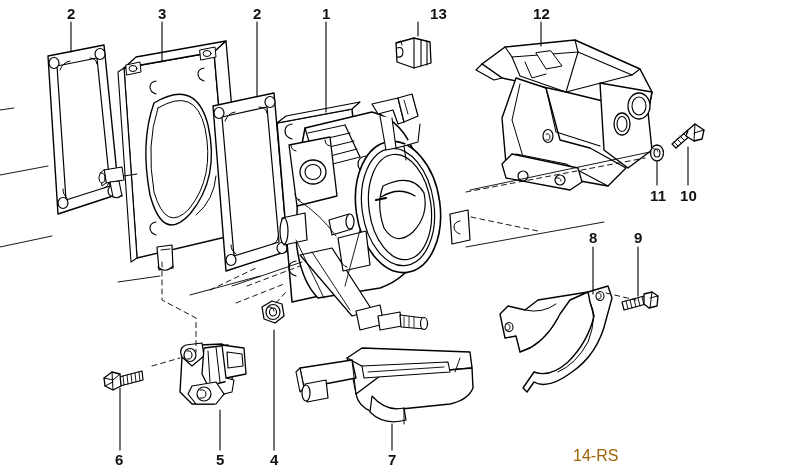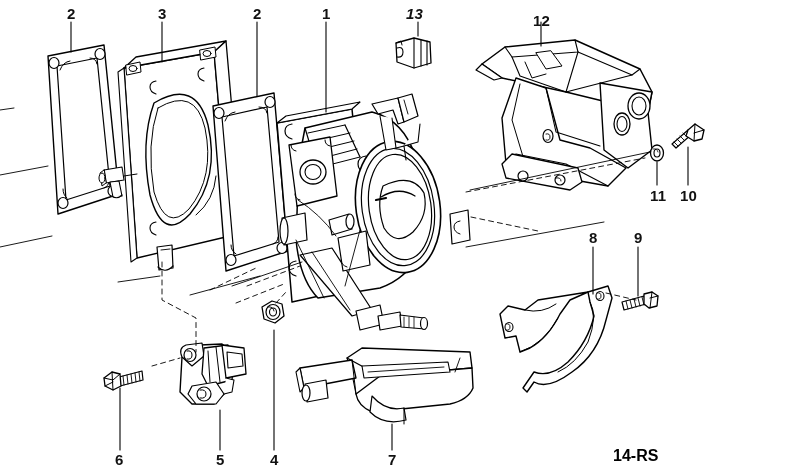--- a/index.html
+++ b/index.html
@@ -2,22 +2,22 @@
 <html><head>
 <meta charset="utf-8">
 <style>
   html,body{margin:0;padding:0;background:#ffffff;}
   body{width:799px;height:473px;overflow:hidden;
        font-family:"Liberation Sans","DejaVu Sans",sans-serif;}
   #sheet{position:relative;width:799px;height:473px;background:#fff;}
   #sheet svg{position:absolute;left:0;top:0;}
   .callout{position:absolute;font-weight:bold;font-size:15px;color:#111;
            letter-spacing:.2px;line-height:1;white-space:nowrap;}
-  .diagcode{position:absolute;font-weight:bold;font-size:16px;color:#000000;
-            white-space:nowrap;margin-left:40px;}
+  .diagcode{position:absolute;font-weight:normal;font-size:16px;color:#a16207;
+            white-space:nowrap;}
 </style>
 </head>
 <body>
 
 <div id="sheet">
 
   <svg width="799" height="473" viewBox="0 0 799 473" xmlns="http://www.w3.org/2000/svg" fill="none" stroke="#000" stroke-width="1.2" stroke-linejoin="round" stroke-linecap="round">
 
     <defs>
       <g id="hatch-defs"></g>
@@ -325,22 +325,22 @@
       <line x1="274" y1="450" x2="274" y2="330"></line>
       <line x1="392" y1="450" x2="392" y2="424"></line>
     </g>
 
   </svg>
 
   <div class="callout" style="left:67px;top:6px;">2</div>
   <div class="callout" style="left:158px;top:6px;">3</div>
   <div class="callout" style="left:253px;top:6px;">2</div>
   <div class="callout" style="left:322px;top:6px;">1</div>
-  <div class="callout" style="left:406px;top:6px;font-style:italic;">13</div>
-  <div class="callout" style="left:533px;top:13px;text-align:right;">12</div>
+  <div class="callout" style="left:430px;top:6px;">13</div>
+  <div class="callout" style="left:533px;top:6px;text-align:right;">12</div>
   <div class="callout" style="left:650px;top:188px;text-align:center;">11</div>
   <div class="callout" style="left:680px;top:188px;">10</div>
   <div class="callout" style="left:589px;top:230px;">8</div>
   <div class="callout" style="left:634px;top:230px;">9</div>
   <div class="callout" style="left:115px;top:452px;">6</div>
   <div class="callout" style="left:216px;top:452px;">5</div>
   <div class="callout" style="left:270px;top:452px;">4</div>
   <div class="callout" style="left:388px;top:452px;">7</div>
 
   <div class="diagcode" style="left:573px;top:447px;">14-RS</div>

